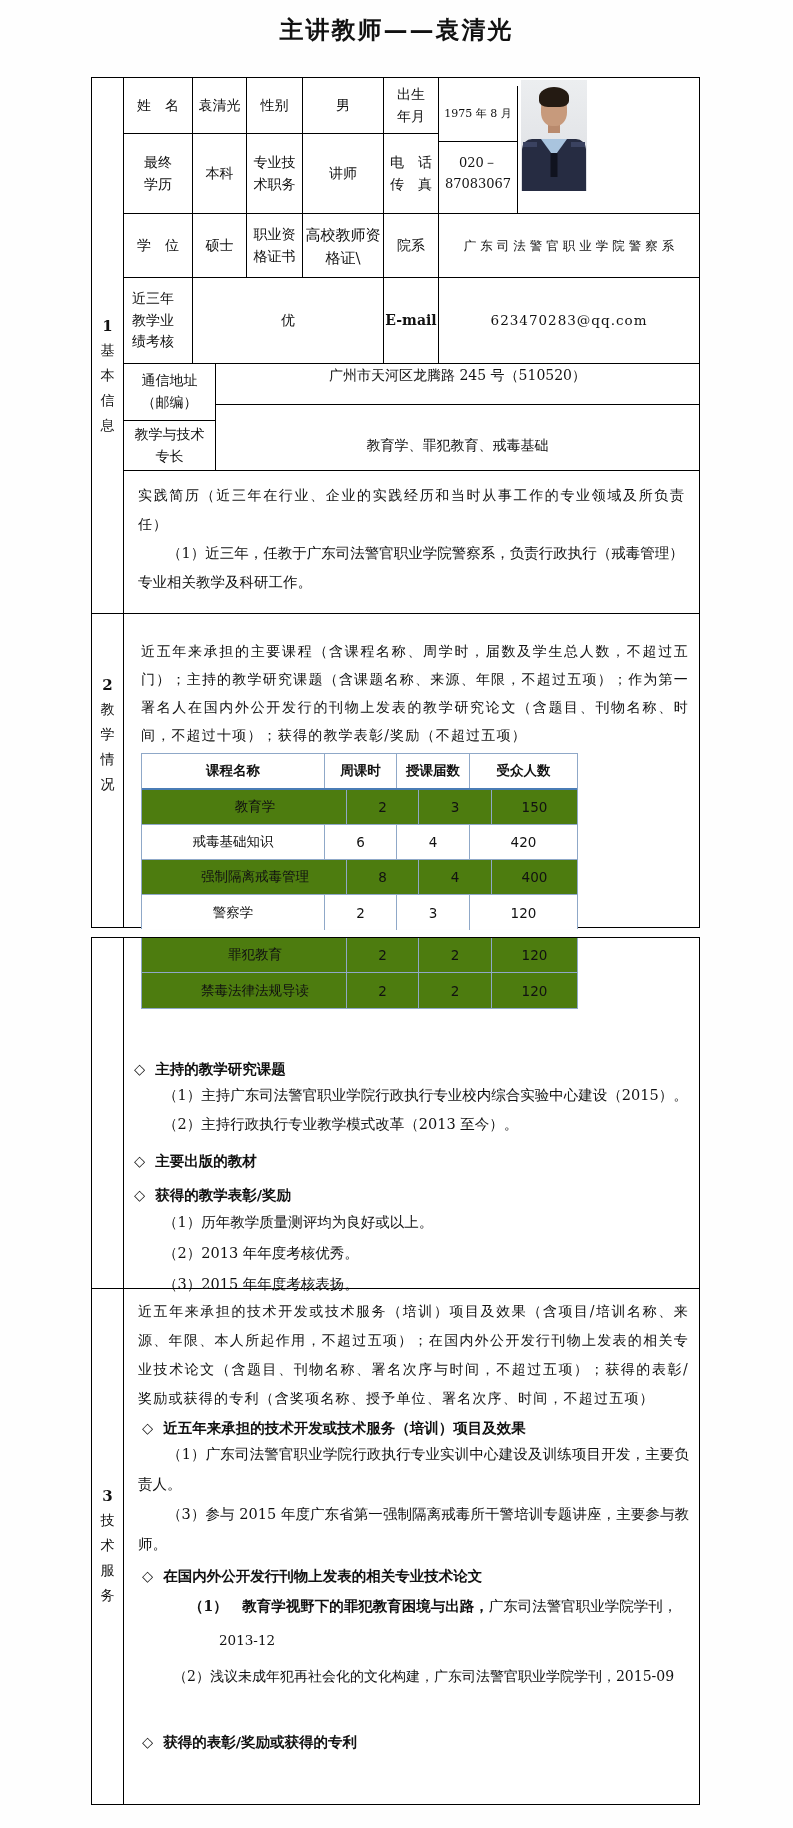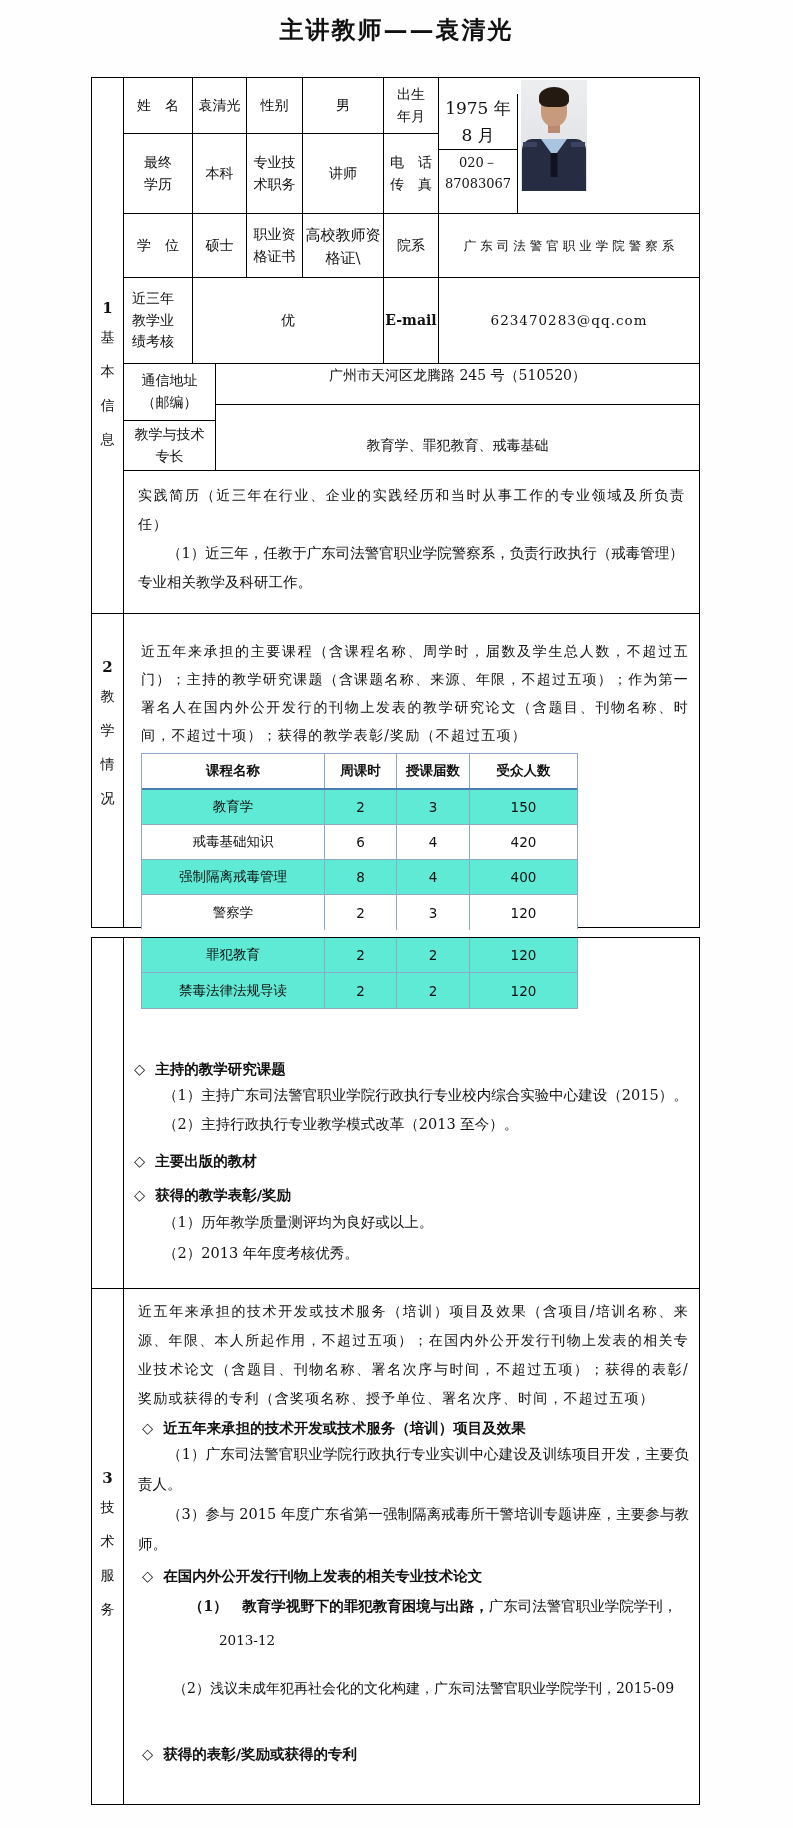--- a/index.html
+++ b/index.html
@@ -16,40 +16,40 @@
   .noR{border-right:none;}
   .noB{border-bottom:none;}
   .ml{white-space:pre-line;}
   .tl{justify-content:flex-start;text-align:right;padding-left:8px;}
   .small{font-size:15px;}
   .dept{font-size:12.5px;letter-spacing:4px;padding-left:4px;}
   .bold{font-weight:bold;}
   .lcol{position:absolute;left:0;width:32px;box-sizing:border-box;border-right:1px solid #000;
         display:flex;flex-direction:column;align-items:center;justify-content:center;}
   .vnum{font-weight:bold;font-size:15px;line-height:24px;}
-  .vtxt{width:16px;font-size:14px;line-height:34px;text-align:center;word-break:break-all;}
+  .vtxt{width:16px;font-size:14px;line-height:25px;text-align:center;word-break:break-all;}
   .hline{position:absolute;left:0;right:0;height:1px;background:#000;}
   .practice{display:block;padding:10px 14px 0 14px;font-size:14px;line-height:29px;text-align:left;}
   .practice .pt{letter-spacing:1px;text-align:justify;}
   .practice .pi{text-indent:2em;font-size:14.5px;}
   .intro{font-size:14px;line-height:28px;letter-spacing:1.2px;text-align:justify;}
   .dh{font-family:"DejaVu Sans","Liberation Sans",sans-serif;font-weight:700;font-size:14.5px;line-height:22px;}
   .dh .dia{font-weight:400;margin-right:10px;}
   .it{font-size:14.5px;line-height:30px;text-indent:2em;text-align:justify;}
   
   .ctable{position:absolute;box-sizing:border-box;border:1px solid #8fa8c8;background:#fff;
           font-family:"DejaVu Sans","Liberation Sans",sans-serif;}
   .crow{display:flex;box-sizing:border-box;height:35px;}
   .crow .cc{box-sizing:border-box;border-right:1px solid #8fa8c8;display:flex;align-items:center;justify-content:center;
             font-size:13.5px;}
   .crow .c1{width:183px;} .crow .c2{width:72px;} .crow .c3{width:73px;} .crow .c4{flex:1;border-right:none;}
   .chead{height:36px;border-bottom:2px solid #4a7cb5;font-weight:700;}
   .crow.data{border-bottom:1px solid #8fa8c8;}
   .crow.data:last-child{border-bottom:none;}
-  .shade{background:#5eead4;}
+  .shade{background:#4d7c0f;padding-left:22px;}
   .ct1{left:49px;top:675px;width:437px;height:176px;border-bottom:none;}
   .ct2{left:49px;top:0;width:437px;height:71px;border-top:none;}
   
   .photo{position:absolute;left:3px;top:2px;width:66px;height:111px;overflow:hidden;
          background:linear-gradient(#eceef0,#dcdee2);}
   .ph-hair{position:absolute;top:7px;left:50%;transform:translateX(-50%);width:30px;height:20px;
            background:#241a12;border-radius:50% 50% 30% 30%;}
   .ph-face{position:absolute;top:13px;left:50%;transform:translateX(-50%);width:26px;height:33px;
            background:#c79a7c;border-radius:46% 46% 42% 42%;}
   .ph-neck{position:absolute;top:43px;left:50%;transform:translateX(-50%);width:12px;height:10px;background:#b98a6d;}
@@ -60,21 +60,21 @@
   .ph-tie{position:absolute;bottom:14px;left:50%;transform:translateX(-50%);width:7px;height:24px;background:#10131f;}
   .ph-ep1,.ph-ep2{position:absolute;bottom:44px;width:14px;height:5px;background:#3a4260;}
   .ph-ep1{left:2px;} .ph-ep2{right:2px;}
   .f2topflow{position:absolute;left:32px;top:108px;right:0;padding:0 10px 0 10px;}
   .f2topflow .dh{margin-top:12px;}
   .f2topflow .it{line-height:27px;margin-top:2px;}
   .f2bottom{position:absolute;left:32px;top:351px;right:0;bottom:0;padding:8px 10px 0 14px;}
   .f2bottom .intro{line-height:29px;}
   .paper1{font-size:14.5px;line-height:30px;text-indent:3.5em;margin-top:4px;}
   .paperdate{font-size:13.5px;line-height:26px;text-indent:6em;margin-top:6px;}
-  .paper2{font-size:14px;line-height:30px;text-indent:2.5em;margin-top:20px;}
+  .paper2{font-size:14px;line-height:30px;text-indent:2.5em;margin-top:8px;}
 </style>
 </head>
 <body>
 
 <div class="page">
 
   <div class="title">主讲教师——袁清光</div>
 
   <div class="frame f1">
 
@@ -87,21 +87,21 @@
       <div class="vtxt">教学情况</div>
     </div>
     <div class="hline" style="top:535px;"></div>
 
     <div class="cell" style="left:32px;top:0;width:69px;height:56px;">姓　名</div>
     <div class="cell" style="left:101px;top:0;width:54px;height:56px;">袁清光</div>
     <div class="cell" style="left:155px;top:0;width:56px;height:56px;">性别</div>
     <div class="cell" style="left:211px;top:0;width:81px;height:56px;">男</div>
     <div class="cell ml" style="left:292px;top:0;width:55px;height:56px;">出生
 年月</div>
-    <div class="cell" style="left:347px;top:16px;width:79px;height:56px;font-size:17px;">1975 年 8 月</div>
+    <div class="cell" style="left:347px;top:8px;width:79px;height:56px;font-size:11px;">1975 年 8 月</div>
 
     <div class="cell noR" style="left:426px;top:0;right:0;height:136px;justify-content:flex-start;align-items:flex-start;">
       <div class="photo">
         <div class="ph-body"></div>
         <div class="ph-ep1"></div>
         <div class="ph-ep2"></div>
         <div class="ph-shirt"></div>
         <div class="ph-tie"></div>
         <div class="ph-neck"></div>
         <div class="ph-face"></div>
@@ -212,20 +212,21 @@
     </div>
 
     <div class="f2topflow">
       <div class="dh"><span class="dia">◇</span><span>主持的教学研究课题</span></div>
       <div class="it">（1）主持广东司法警官职业学院行政执行专业校内综合实验中心建设（2015）。</div>
       <div class="it">（2）主持行政执行专业教学模式改革（2013 至今）。</div>
       <div class="dh"><span class="dia">◇</span><span>主要出版的教材</span></div>
       <div class="dh"><span class="dia">◇</span><span>获得的教学表彰/奖励</span></div>
       <div class="it" style="line-height:29px;">（1）历年教学质量测评均为良好或以上。</div>
       <div class="it" style="line-height:29px;">（2）2013 年年度考核优秀。</div>
+      <div class="it" style="line-height:29px;">（3）2015 年年度考核表扬。</div>
     </div>
 
     <div class="f2bottom">
       <div class="intro">近五年来承担的技术开发或技术服务（培训）项目及效果（含项目/培训名称、来源、年限、本人所起作用，不超过五项）；在国内外公开发行刊物上发表的相关专业技术论文（含题目、刊物名称、署名次序与时间，不超过五项）；获得的表彰/奖励或获得的专利（含奖项名称、授予单位、署名次序、时间，不超过五项）</div>
       <div class="dh" style="margin-top:4px;padding-left:4px;"><span class="dia">◇</span><span>近五年来承担的技术开发或技术服务（培训）项目及效果</span></div>
       <div class="it">（1）广东司法警官职业学院行政执行专业实训中心建设及训练项目开发，主要负责人。</div>
       <div class="it">（3）参与 2015 年度广东省第一强制隔离戒毒所干警培训专题讲座，主要参与教师。</div>
       <div class="dh" style="margin-top:6px;padding-left:4px;"><span class="dia">◇</span><span>在国内外公开发行刊物上发表的相关专业技术论文</span></div>
       <div class="paper1"><span class="bold">（1）　教育学视野下的罪犯教育困境与出路，</span><span>广东司法警官职业学院学刊，</span></div>
       <div class="paperdate">2013-12</div>

